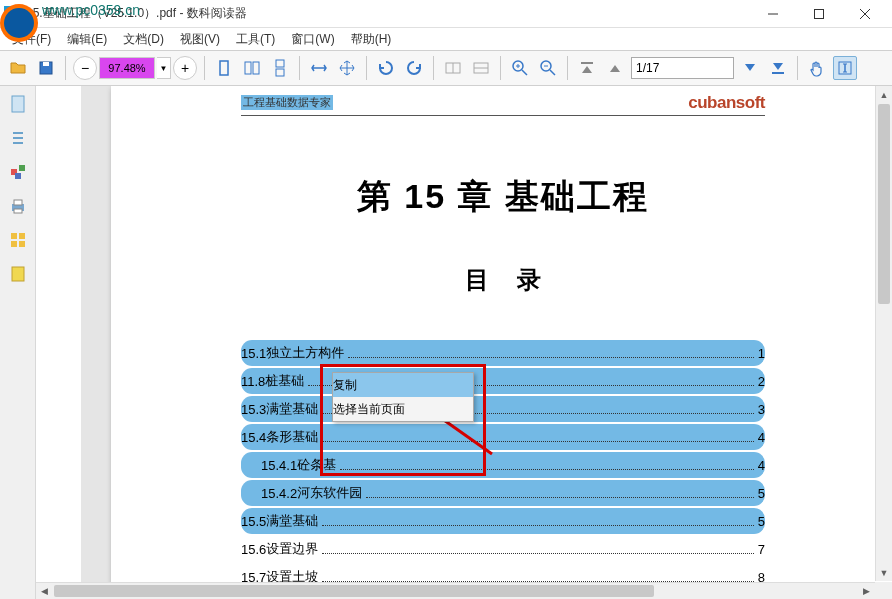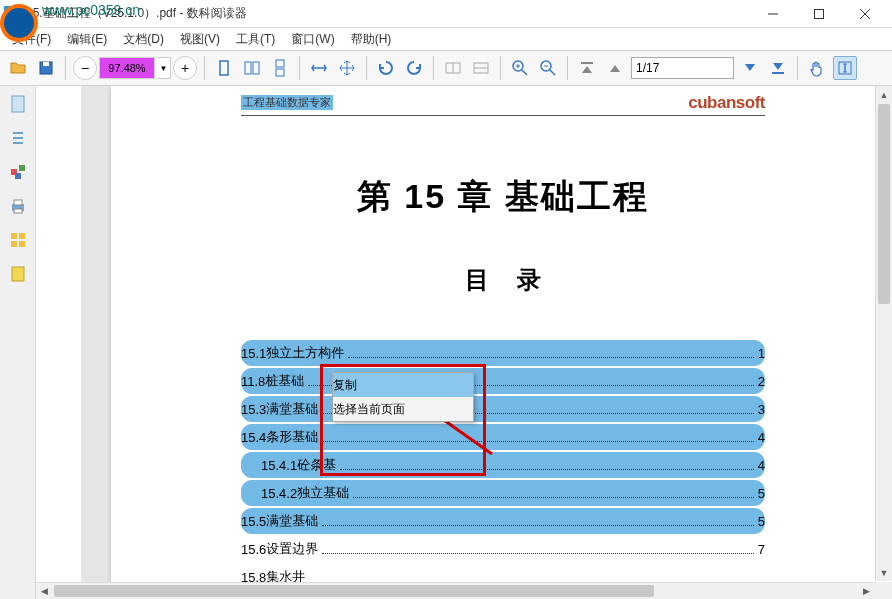--- a/index.html
+++ b/index.html
@@ -304,35 +304,41 @@
             <span class="toc-page">4</span>
           </div>
           <div class="toc-item sel indent1">
             <span class="toc-num">15.4.1 </span>
             <span class="toc-text">砼条基</span>
             <span class="toc-dots"></span>
             <span class="toc-page">4</span>
           </div>
           <div class="toc-item sel indent1">
             <span class="toc-num">15.4.2 </span>
-            <span class="toc-text">独立基础</span>
+            <span class="toc-text">河东软件园</span>
             <span class="toc-dots"></span>
             <span class="toc-page">5</span>
           </div>
           <div class="toc-item sel">
             <span class="toc-num">15.5 </span>
             <span class="toc-text">满堂基础</span>
             <span class="toc-dots"></span>
             <span class="toc-page">5</span>
           </div>
           <div class="toc-item">
             <span class="toc-num">15.6 </span>
             <span class="toc-text">设置边界</span>
             <span class="toc-dots"></span>
             <span class="toc-page">7</span>
+          </div>
+          <div class="toc-item">
+            <span class="toc-num">15.7 </span>
+            <span class="toc-text">设置土坡</span>
+            <span class="toc-dots"></span>
+            <span class="toc-page">8</span>
           </div>
           <div class="toc-item">
             <span class="toc-num">15.8 </span>
             <span class="toc-text">集水井</span>
             <span class="toc-page"></span>
           </div>
         </div>
     </div>
   </div>
 </div>

